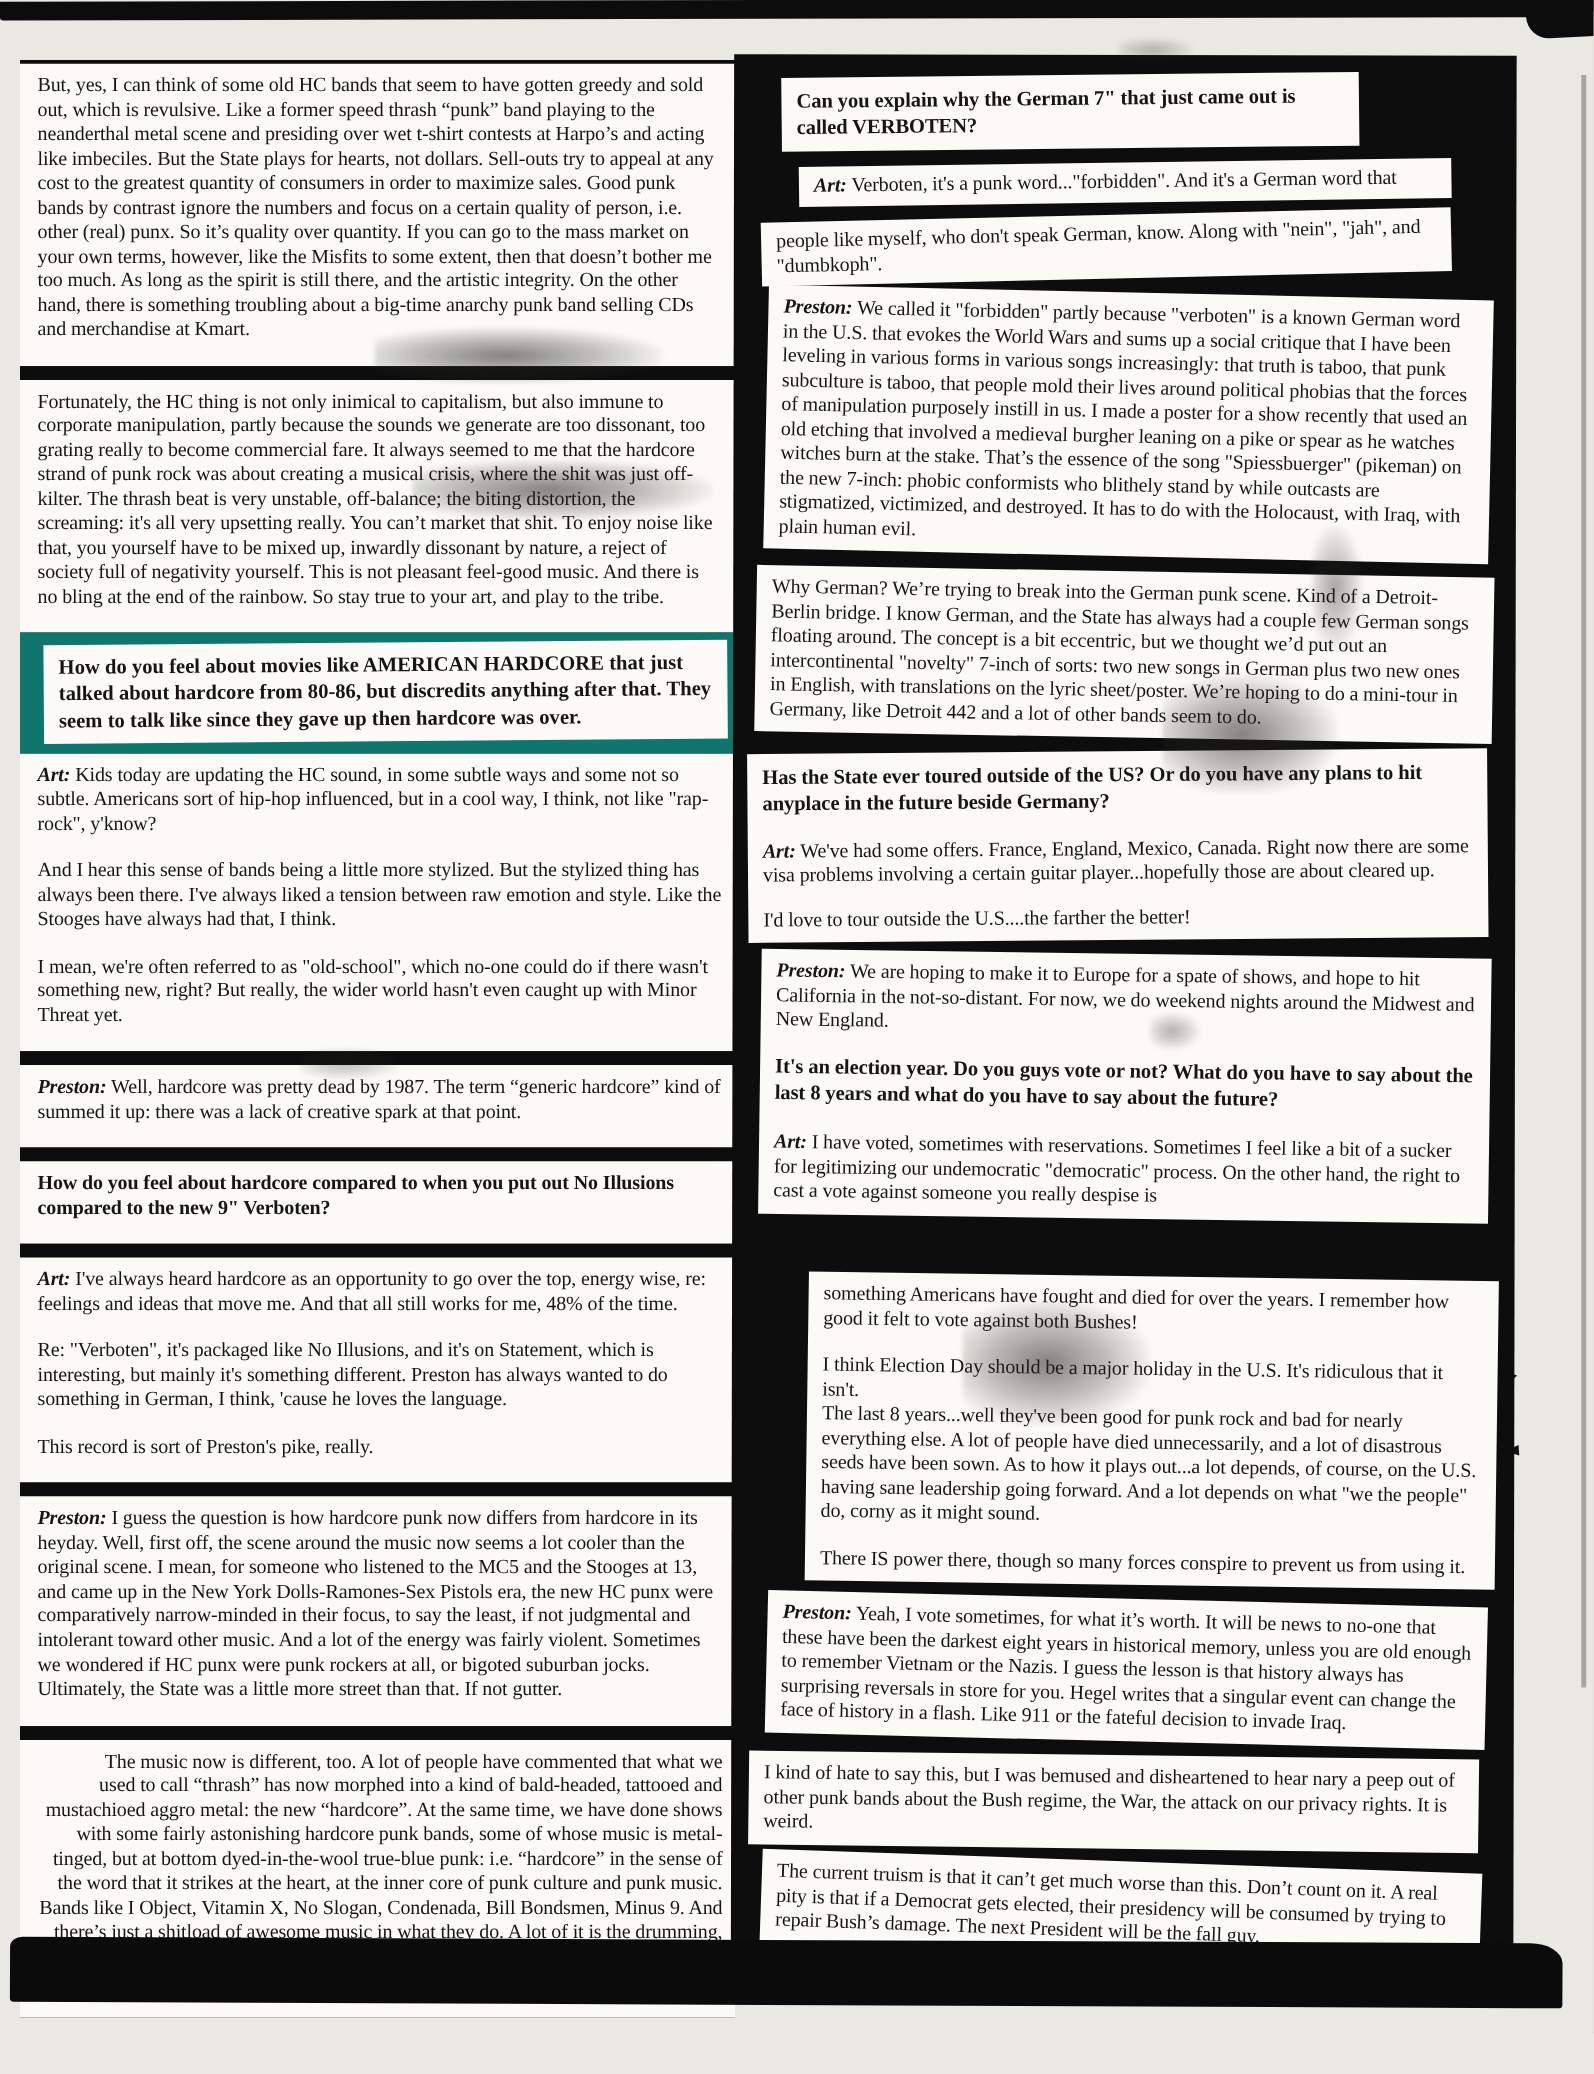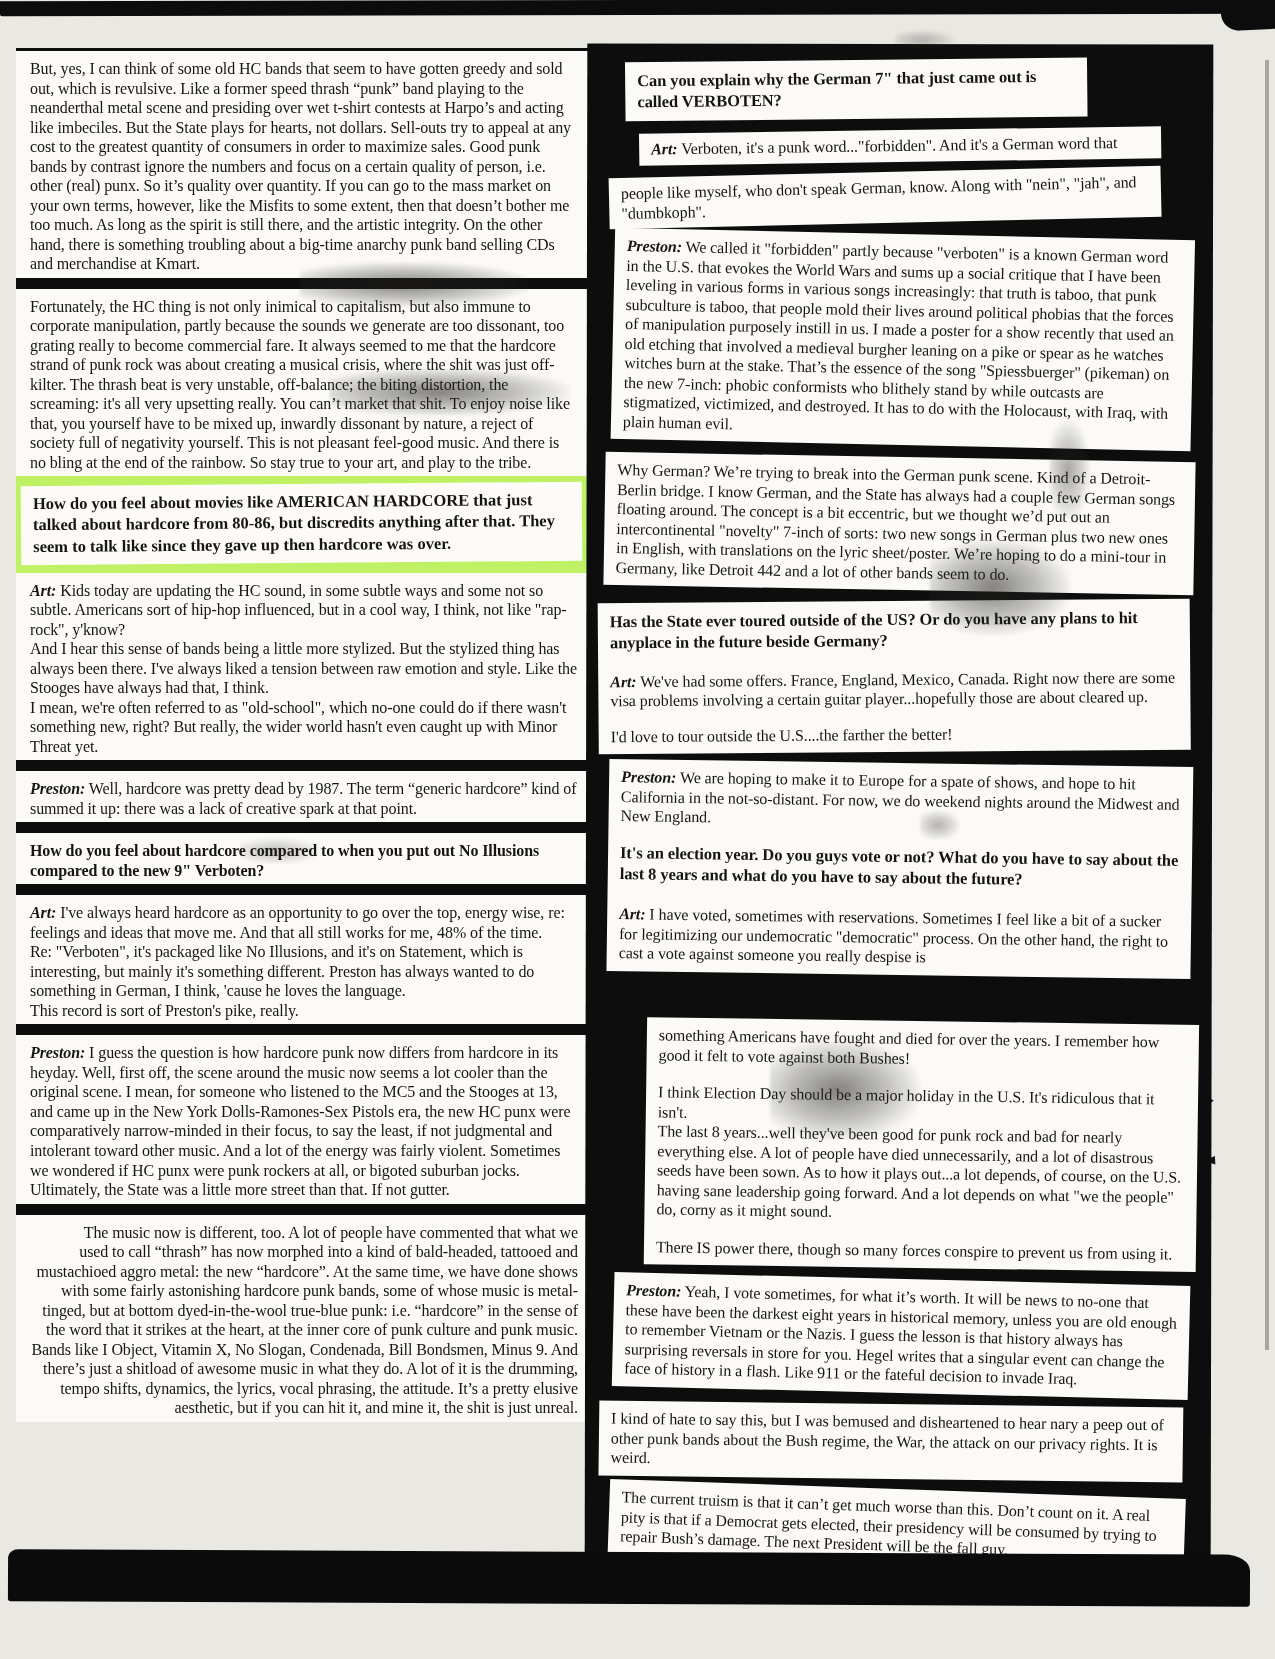--- a/index.html
+++ b/index.html
@@ -20,27 +20,27 @@
   .edge-mark.m2{right:58px;top:1158px;border-width:8px 3px 0 9px;border-color:#111 transparent transparent transparent;transform:rotate(-24deg);}
   .bottombar{position:absolute;left:8px;top:1552px;width:1242px;height:52px;background:#0b0b0b;
     transform:rotate(0.25deg);border-radius:10px 26px 3px 3px / 8px 16px 3px 3px;}
 
   
   .smudge{position:absolute;pointer-events:none;filter:blur(1.5px);
     background:radial-gradient(ellipse at 45% 50%, rgba(35,33,31,.55) 0%, rgba(45,43,40,.28) 42%, rgba(60,58,55,.12) 62%, transparent 75%);}
 
   
   .col-left{position:absolute;left:16px;top:48px;width:572px;background:#0d0d0d;padding:0 0 0 0;}
-  .col-left .box{background:#fbfaf6;padding:8px 10px 4px 14px;font-family:Liberation Serif, serif;}
+  .col-left .box{background:#fbfaf6;padding:8px 10px 19px 14px;font-family:Liberation Serif, serif;}
   .col-left .box.first{border-top:3px solid #0d0d0d;}
   .bar{height:11px;background:#0d0d0d;}
   .box p{margin:0;font-size:16px;line-height:1.22;letter-spacing:-0.1px;}
-  .box p + p{}
+  .box p + p{margin-top:18px;}
   .spk{font-weight:bold;font-style:italic;}
-  .qwrap{background:#bef264;padding:8px 6px 9px 5px;}
+  .qwrap{background:#0f766e;padding:8px 6px 9px 19px;}
   .qinner{background:#fcfbf7;padding:7px 12px 8px 12px;font-weight:bold;font-size:16.5px;line-height:1.3;}
   .qinner.tilt{transform:rotate(-0.45deg);}
   .l9 .indent{text-indent:52px;text-align:right;}
 
   
   .col-right{position:absolute;left:586px;top:44px;width:604px;background:#0d0d0d;
     padding:14px 10px 14px 12px;transform:rotate(0.1deg);}
   .wbox{background:#fbfaf6;padding:8px 12px;margin-bottom:11px;font-size:16px;line-height:1.22;letter-spacing:-0.1px;}
   .wbox p{margin:0;}
   .wbox p + p{margin-top:18px;}

